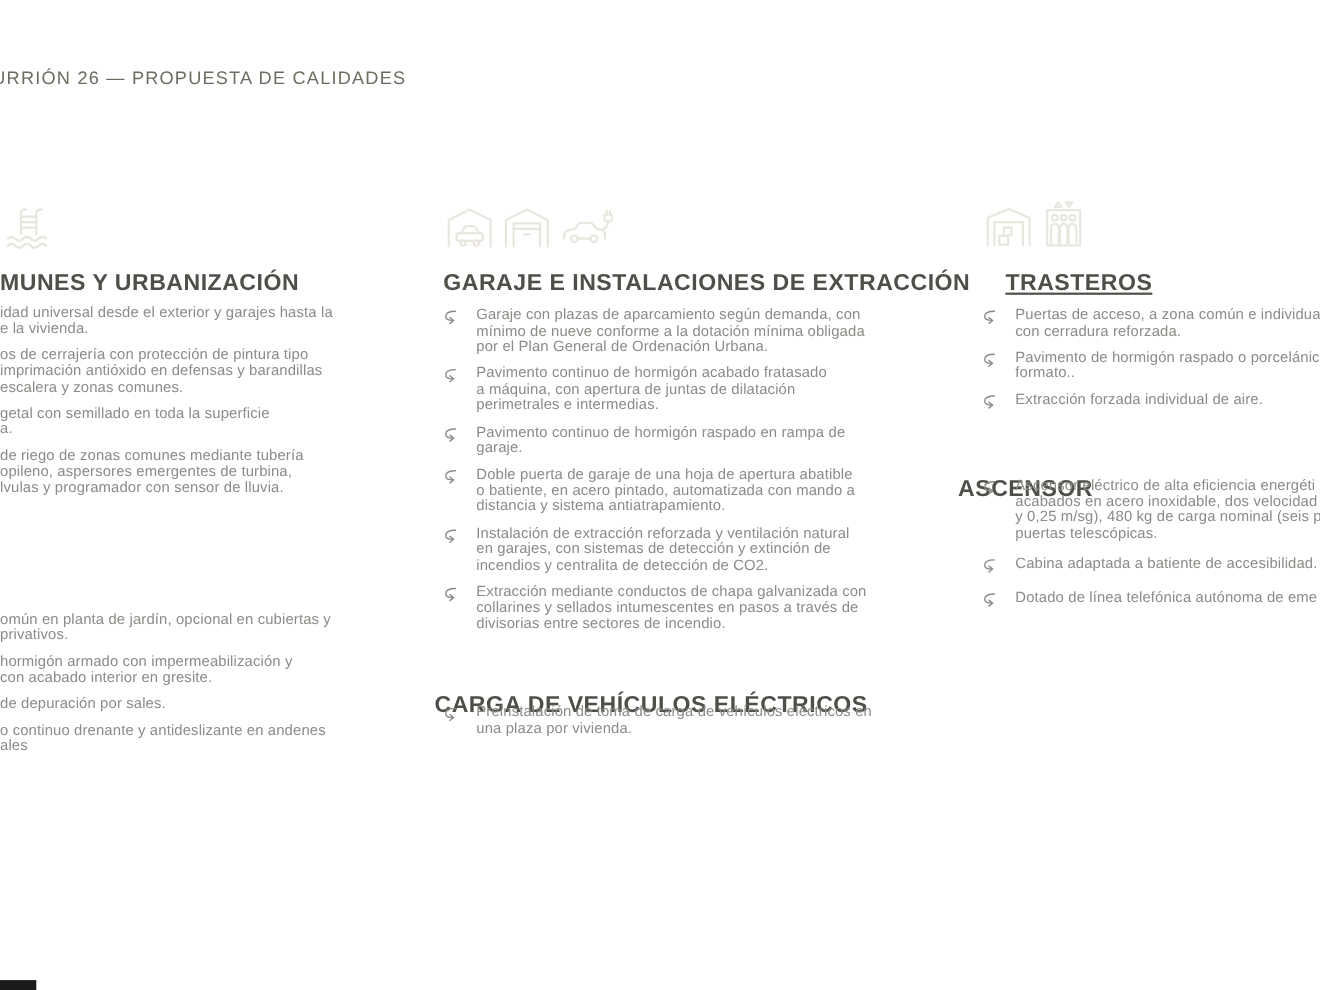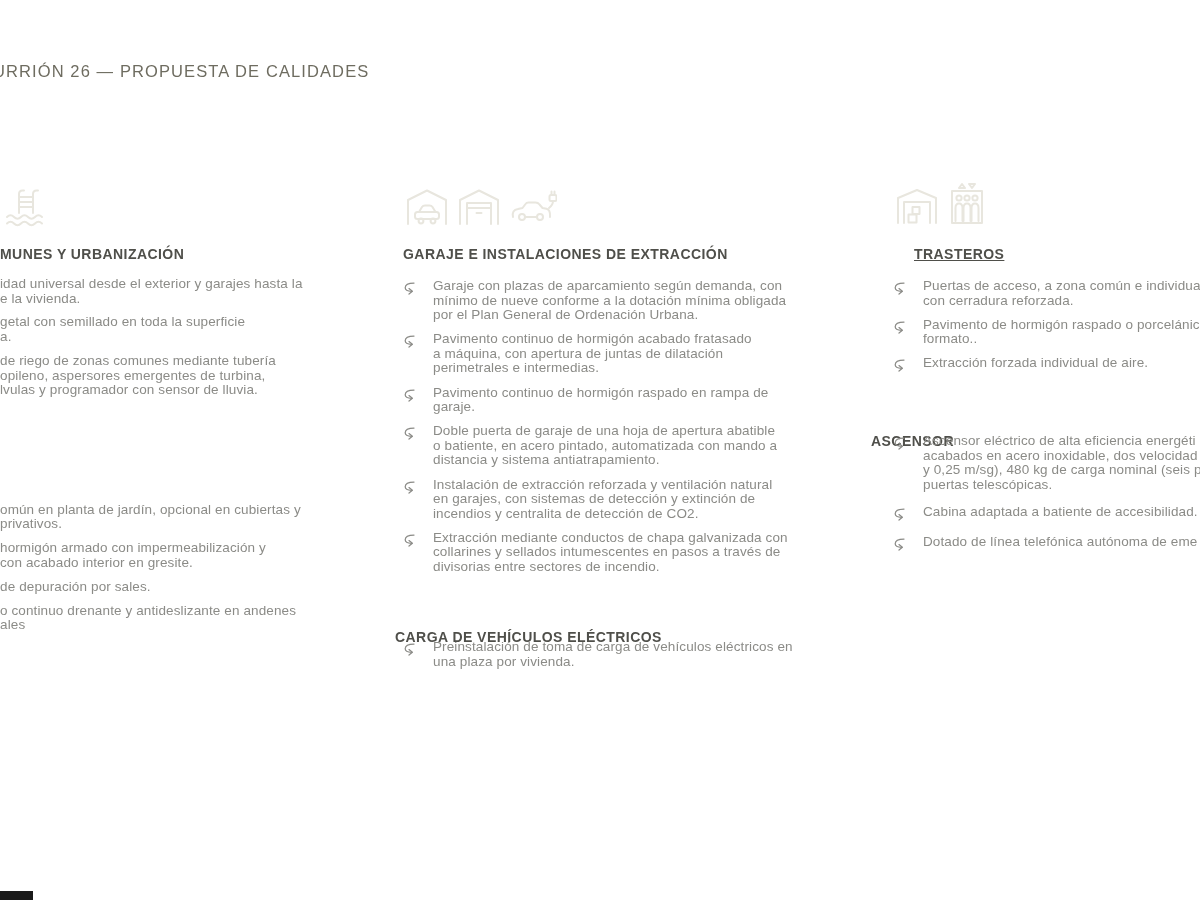--- a/index.html
+++ b/index.html
@@ -12,21 +12,21 @@
     font-size:16.5px; font-weight:400; letter-spacing:1.1px;
     color:#6e6c60; white-space:nowrap;
   }
   .icons-row { position:absolute; display:flex; gap:8px; align-items:flex-end; }
   .icons-left  { left:2px;   top:184px; }
   .icons-mid   { left:405px; top:184px; }
   .icons-right { left:895px; top:181px; }
   .icons-row svg { display:block; }
 
   .section-heading {
-    position:absolute; font-size:14px; font-weight:700;
+    position:absolute; font-size:21px; font-weight:700;
     letter-spacing:0.45px; color:#4f4f4a; white-space:nowrap;
   }
   .h-left  { left:0;     top:246px; }
   .h-mid   { left:403px; top:246px;text-align:right; }
   .h-right { left:914px; top:246px;text-decoration:underline; }
   .h-carga { left:395px; top:609px;margin-top:20px; }
   .h-asc   { left:871px; top:407px;margin-top:26px; }
 
   .items { position:absolute; }
   .items-left  { left:0;     top:277px; width:346px; }
@@ -69,20 +69,25 @@
           <path d="M5 39.5 q3.5-3.5 7 0 t7 0 t7 0 t7 0 t7 0"></path>
         </g>
       </svg>
     </span>
   </div>
   <div class="section-heading h-left">MUNES Y URBANIZACIÓN</div>
   <div class="items items-left">
     <div class="item">
         <div class="item-text">idad universal desde el exterior y garajes hasta la
 e la vivienda.</div>
+      </div>
+    <div class="item">
+        <div class="item-text">os de cerrajería con protección de pintura tipo
+imprimación antióxido en defensas y barandillas
+escalera y zonas comunes.</div>
       </div>
     <div class="item">
         <div class="item-text">getal con semillado en toda la superficie
 a.</div>
       </div>
     <div class="item">
         <div class="item-text">de riego de zonas comunes mediante tubería
 opileno, aspersores emergentes de turbina,
 lvulas y programador con sensor de lluvia.</div>
       </div>

